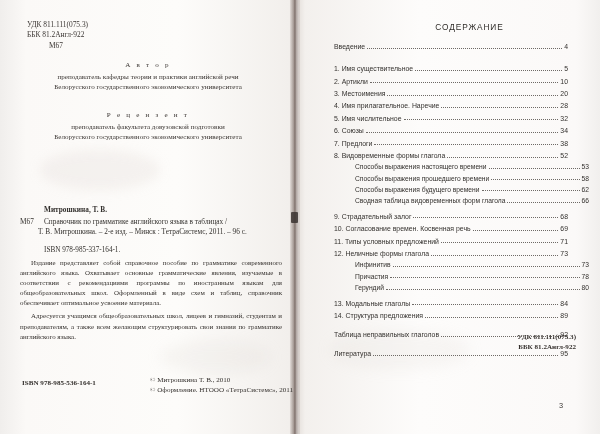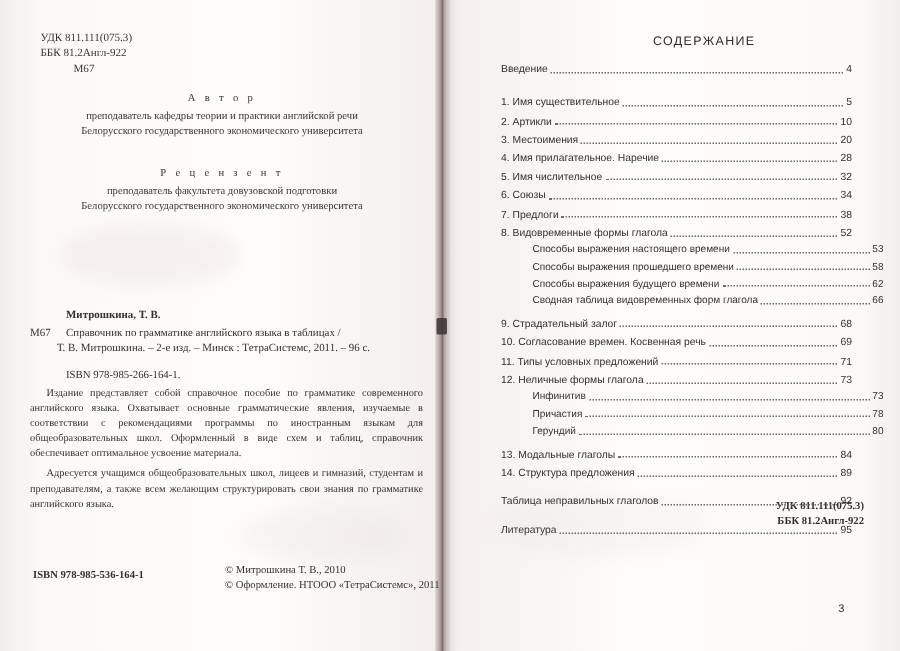--- a/index.html
+++ b/index.html
@@ -243,21 +243,21 @@
     <div>Белорусского государственного экономического университета</div>
   </div>
 
   <div class="biblio">
     <div class="biblio-author">Митрошкина, Т. В.</div>
     <div class="biblio-row">
       <div class="biblio-code">М67</div>
       <div class="biblio-title">Справочник по грамматике английского языка в таблицах /</div>
     </div>
     <div style="margin-left:18px;">Т. В. Митрошкина. – 2-е изд. – Минск : ТетраСистемс, 2011. – 96 с.</div>
-    <div class="biblio-isbn">ISBN 978-985-266-164-1.</div>
+    <div class="biblio-isbn">ISBN 978-985-337-164-1.</div>
   </div>
 
   <div class="annotation">
     <p>Издание представляет собой справочное пособие по грамматике современного английского языка. Охватывает основные грамматические явления, изучаемые в соответствии с рекомендациями программы по иностранным языкам для общеобразовательных школ. Оформленный в виде схем и таблиц, справочник обеспечивает оптимальное усвоение материала.</p>
     <p>Адресуется учащимся общеобразовательных школ, лицеев и гимназий, студентам и преподавателям, а также всем желающим структурировать свои знания по грамматике английского языка.</p>
   </div>
 
   <div class="udc-bottom">
     <div>УДК 811.111(075.3)</div>
     <div>ББК 81.2Англ-922</div>

